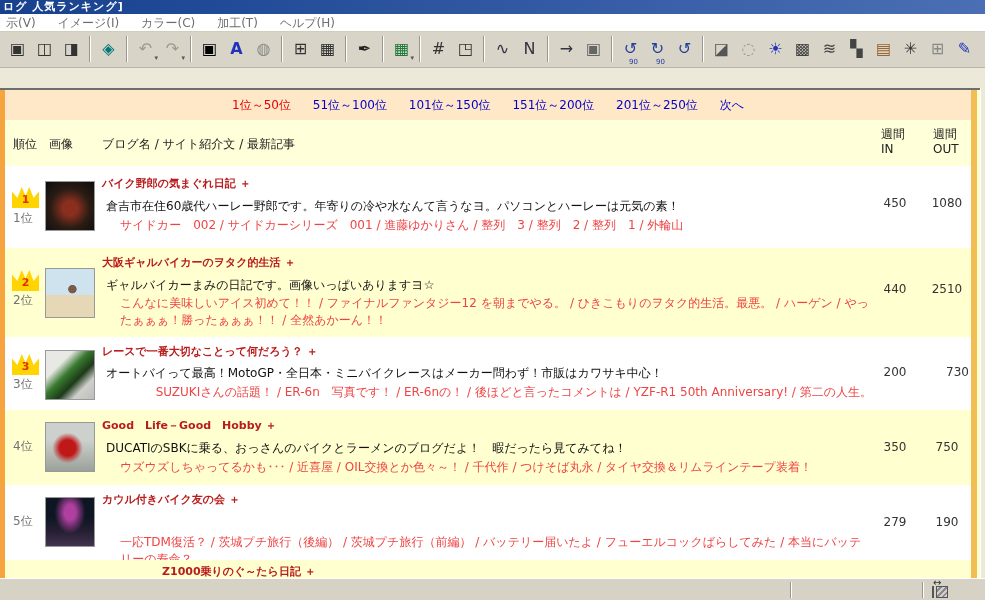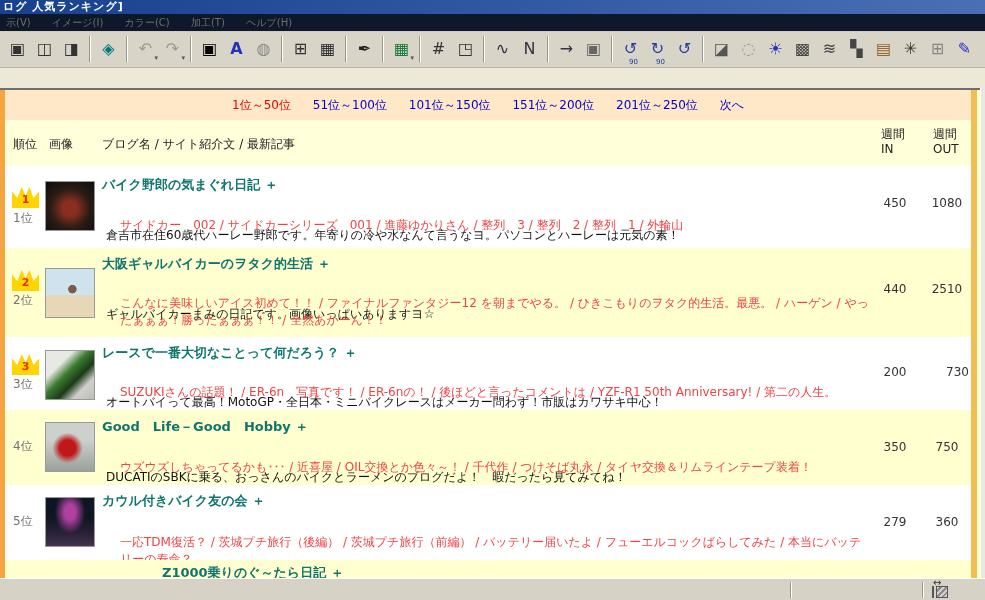--- a/index.html
+++ b/index.html
@@ -4,21 +4,21 @@
 <style>
   * { margin:0; padding:0; box-sizing:border-box; }
   html,body { width:985px; height:600px; overflow:hidden; }
   body { font-family:"DejaVu Sans", sans-serif; position:relative; background:#ECE9D8; }
 
   
   .titlebar { position:absolute; left:0; top:0; width:985px; height:14px;
     background:linear-gradient(90deg,#17418e,#2d55a0 45%,#4a6fb4); color:#fff;
     font-size:11px; font-weight:bold; line-height:14px; padding-left:3px; letter-spacing:1px; }
   .menubar { position:absolute; left:0; top:14px; width:985px; height:18px;
-    background:#0f172a; border-bottom:1px solid #d0ccc0; font-size:10px; color:#6e6e6e; }
+    background:#ffffff; border-bottom:1px solid #d0ccc0; font-size:12px; color:#6e6e6e; }
   .menubar span { display:inline-block; margin-left:18px; line-height:18px; cursor:default; }
   .menubar span:first-child { margin-left:6px; }
 
   .toolbar { position:absolute; left:0; top:32px; width:985px; height:36px;
     background:#D8D4C8; border-bottom:1px solid #b8b4a8; padding:4px 2px 0 4px; white-space:nowrap; }
   .tbtn { display:inline-block; vertical-align:top; width:27px; height:26px; border:1px solid transparent;
     background:transparent; font-size:16px; line-height:24px; text-align:center; cursor:pointer; position:relative;
     font-family:"DejaVu Sans", sans-serif; }
   .tbtn .sub { position:absolute; font-size:7px; left:11px; top:13px; color:#223E9C; }
   .tbtn .dd { font-size:7px; color:#555; position:absolute; right:0px; top:9px; }
@@ -52,22 +52,22 @@
   .row.white { background:#FFFFFF; }
 
   .crown { position:absolute; left:7px; width:27px; height:21px; background:#FFD400;
     clip-path:polygon(0 100%,0 22%,20% 52%,36% 0,50% 42%,64% 0,80% 52%,100% 22%,100% 100%);
     filter:drop-shadow(0 0 1px #C88400); text-align:center; }
   .crown b { color:#E03000; font-size:11px; line-height:26px; font-weight:bold; }
   .ranklabel { position:absolute; left:8px; font-size:12px; color:#737373; }
 
   .thumb { position:absolute; left:40px; width:50px; height:50px; border:1px solid #999; cursor:pointer; }
 
-  .btitle { position:absolute; left:97px; font-size:13px; font-weight:bold; color:#0f766e; cursor:pointer; white-space:nowrap; }
-  .bdesc  { position:absolute; left:101px; font-size:12px; color:#111; white-space:nowrap;margin-top:29px; }
+  .btitle { position:absolute; left:97px; font-size:11px; font-weight:bold; color:#b91c1c; cursor:pointer; white-space:nowrap; }
+  .bdesc  { position:absolute; left:101px; font-size:12px; color:#111; white-space:nowrap; }
   .blinks { position:absolute; left:115px; width:752px; font-size:12px; color:#ef4444; line-height:17px; cursor:pointer; }
   .num { position:absolute; font-size:12px; color:#333; width:44px; text-align:center; }
   .num.in { left:868px; } .num.out { left:920px; }
 
   
   .t1 { background:radial-gradient(circle at 50% 55%, #8a2f1f 0 20%, #2a1c14 55%, #0c0c0c 100%),linear-gradient(#222,#111); }
   .t2 { background:radial-gradient(circle at 55% 42%, #7a5a4a 0 10%, transparent 12%),
         linear-gradient(180deg,#cfe3ee 0 55%, #e6d7b6 55% 100%); }
   .t3 { background:linear-gradient(135deg,#e8e8e4 0 28%, #3a7a30 45%, #1c3a18 62%, #cfd0cc 78%, #bdbeba 100%); }
   .t4 { background:radial-gradient(circle at 45% 52%, #c01818 0 22%, transparent 42%),
@@ -150,42 +150,42 @@
     <span class="num in" style="top:34px;">440</span>
     <span class="num out" style="top:34px;">2510</span>
   </div>
 
   <div class="row white" style="top:247px;height:73px;">
     <div class="crown" style="top:17px;"><b>3</b></div>
     <span class="ranklabel" style="top:39px;">3位</span>
     <div class="thumb t3" style="top:13px;"></div>
     <a class="btitle" style="top:7px;">レースで一番大切なことって何だろう？ ＋</a>
     <span class="bdesc" style="top:28px;">オートバイって最高！MotoGP・全日本・ミニバイクレースはメーカー問わず！市販はカワサキ中心！</span>
-    <span class="blinks" style="top:47px;">SUZUKIさんの話題！ / ER-6n　写真です！ / ER-6nの！ / 後ほどと言ったコメントは / YZF-R1 50th Anniversary! / 第二の人生。</span>
+    <span class="blinks" style="top:47px;text-align:right;">SUZUKIさんの話題！ / ER-6n　写真です！ / ER-6nの！ / 後ほどと言ったコメントは / YZF-R1 50th Anniversary! / 第二の人生。</span>
     <span class="num in" style="top:28px;">200</span>
     <span class="num out" style="top:28px;text-align:right;">730</span>
   </div>
 
   <div class="row alt" style="top:320px;height:75px;">
     <span class="ranklabel" style="top:28px;">4位</span>
     <div class="thumb t4" style="top:12px;"></div>
     <a class="btitle" style="top:8px;">Good　Life－Good　Hobby ＋</a>
     <span class="bdesc" style="top:30px;">DUCATIのSBKに乗る、おっさんのバイクとラーメンのブログだよ！　暇だったら見てみてね！</span>
     <span class="blinks" style="top:49px;">ウズウズしちゃってるかも･･･ / 近喜屋 / OIL交換とか色々～！ / 千代作 / つけそば丸永 / タイヤ交換＆リムラインテープ装着！</span>
     <span class="num in" style="top:30px;">350</span>
     <span class="num out" style="top:30px;">750</span>
   </div>
 
   <div class="row white" style="top:395px;height:75px;">
     <span class="ranklabel" style="top:28px;">5位</span>
     <div class="thumb t5" style="top:12px;"></div>
     <a class="btitle" style="top:7px;">カウル付きバイク友の会 ＋</a>
     <span class="blinks" style="top:49px;">一応TDM復活？ / 茨城プチ旅行（後編） / 茨城プチ旅行（前編） / バッテリー届いたよ / フューエルコックばらしてみた / 本当にバッテリーの寿命？</span>
     <span class="num in" style="top:30px;">279</span>
-    <span class="num out" style="top:30px;">360</span>
+    <span class="num out" style="top:30px;">190</span>
   </div>
 
   <div class="row alt" style="top:470px;height:18px;">
     <a class="btitle" style="top:4px;left:157px;">Z1000乗りのぐ～たら日記 ＋</a>
   </div>
 </div>
 
 <div class="winframe-right"></div>
 
 <div class="statusbar">

